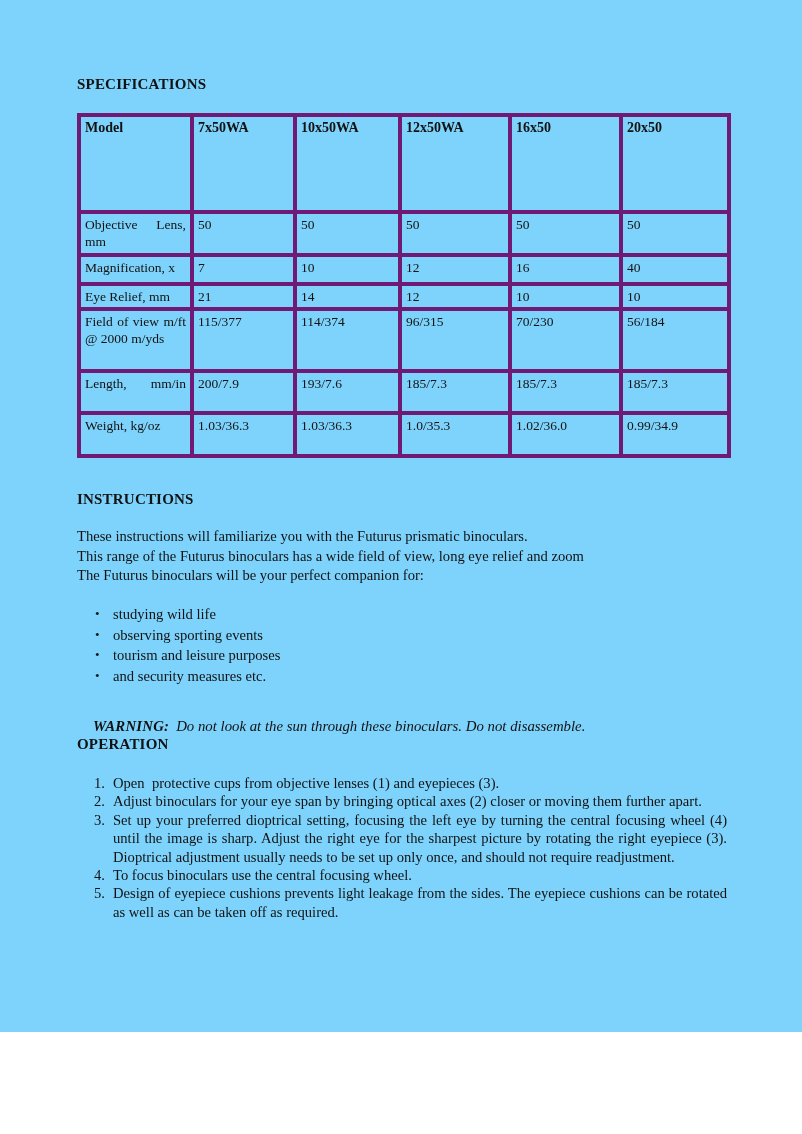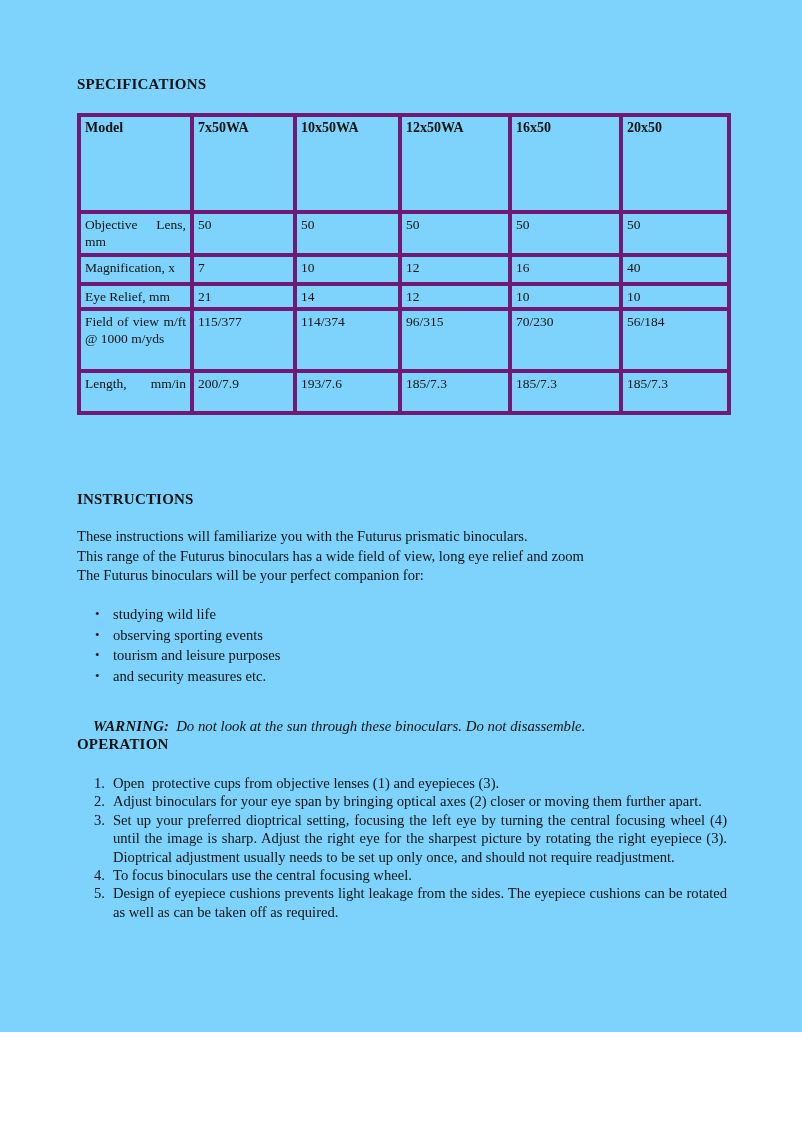--- a/index.html
+++ b/index.html
@@ -95,34 +95,42 @@
         </tr>
         <tr>
           <td class="rowlabel">Eye Relief, mm</td>
           <td>21</td>
           <td>14</td>
           <td>12</td>
           <td>10</td>
           <td>10</td>
         </tr>
         <tr>
-          <td class="rowlabel">Field of view m/ft @ 1000 m/yds</td>
+          <td class="rowlabel">Field of view m/ft @ 2000 m/yds</td>
           <td>115/377</td>
           <td>114/374</td>
           <td>96/315</td>
           <td>70/230</td>
           <td>56/184</td>
         </tr>
         <tr>
           <td class="rowlabel">Length, mm/in</td>
           <td>200/7.9</td>
           <td>193/7.6</td>
           <td>185/7.3</td>
           <td>185/7.3</td>
           <td>185/7.3</td>
+        </tr>
+        <tr>
+          <td class="rowlabel">Weight, kg/oz</td>
+          <td>1.03/36.3</td>
+          <td>1.03/36.3</td>
+          <td>1.0/35.3</td>
+          <td>1.02/36.0</td>
+          <td>0.99/34.9</td>
         </tr>
       </tbody>
   </table>
 
   <h2 class="heading" id="h-instr">INSTRUCTIONS</h2>
 
   <div id="instr-para">
       <div>These instructions will familiarize you with the Futurus prismatic binoculars.</div>
       <div>This range of the Futurus binoculars has a wide field of view, long eye relief and zoom</div>
       <div>The Futurus binoculars will be your perfect companion for:</div>

